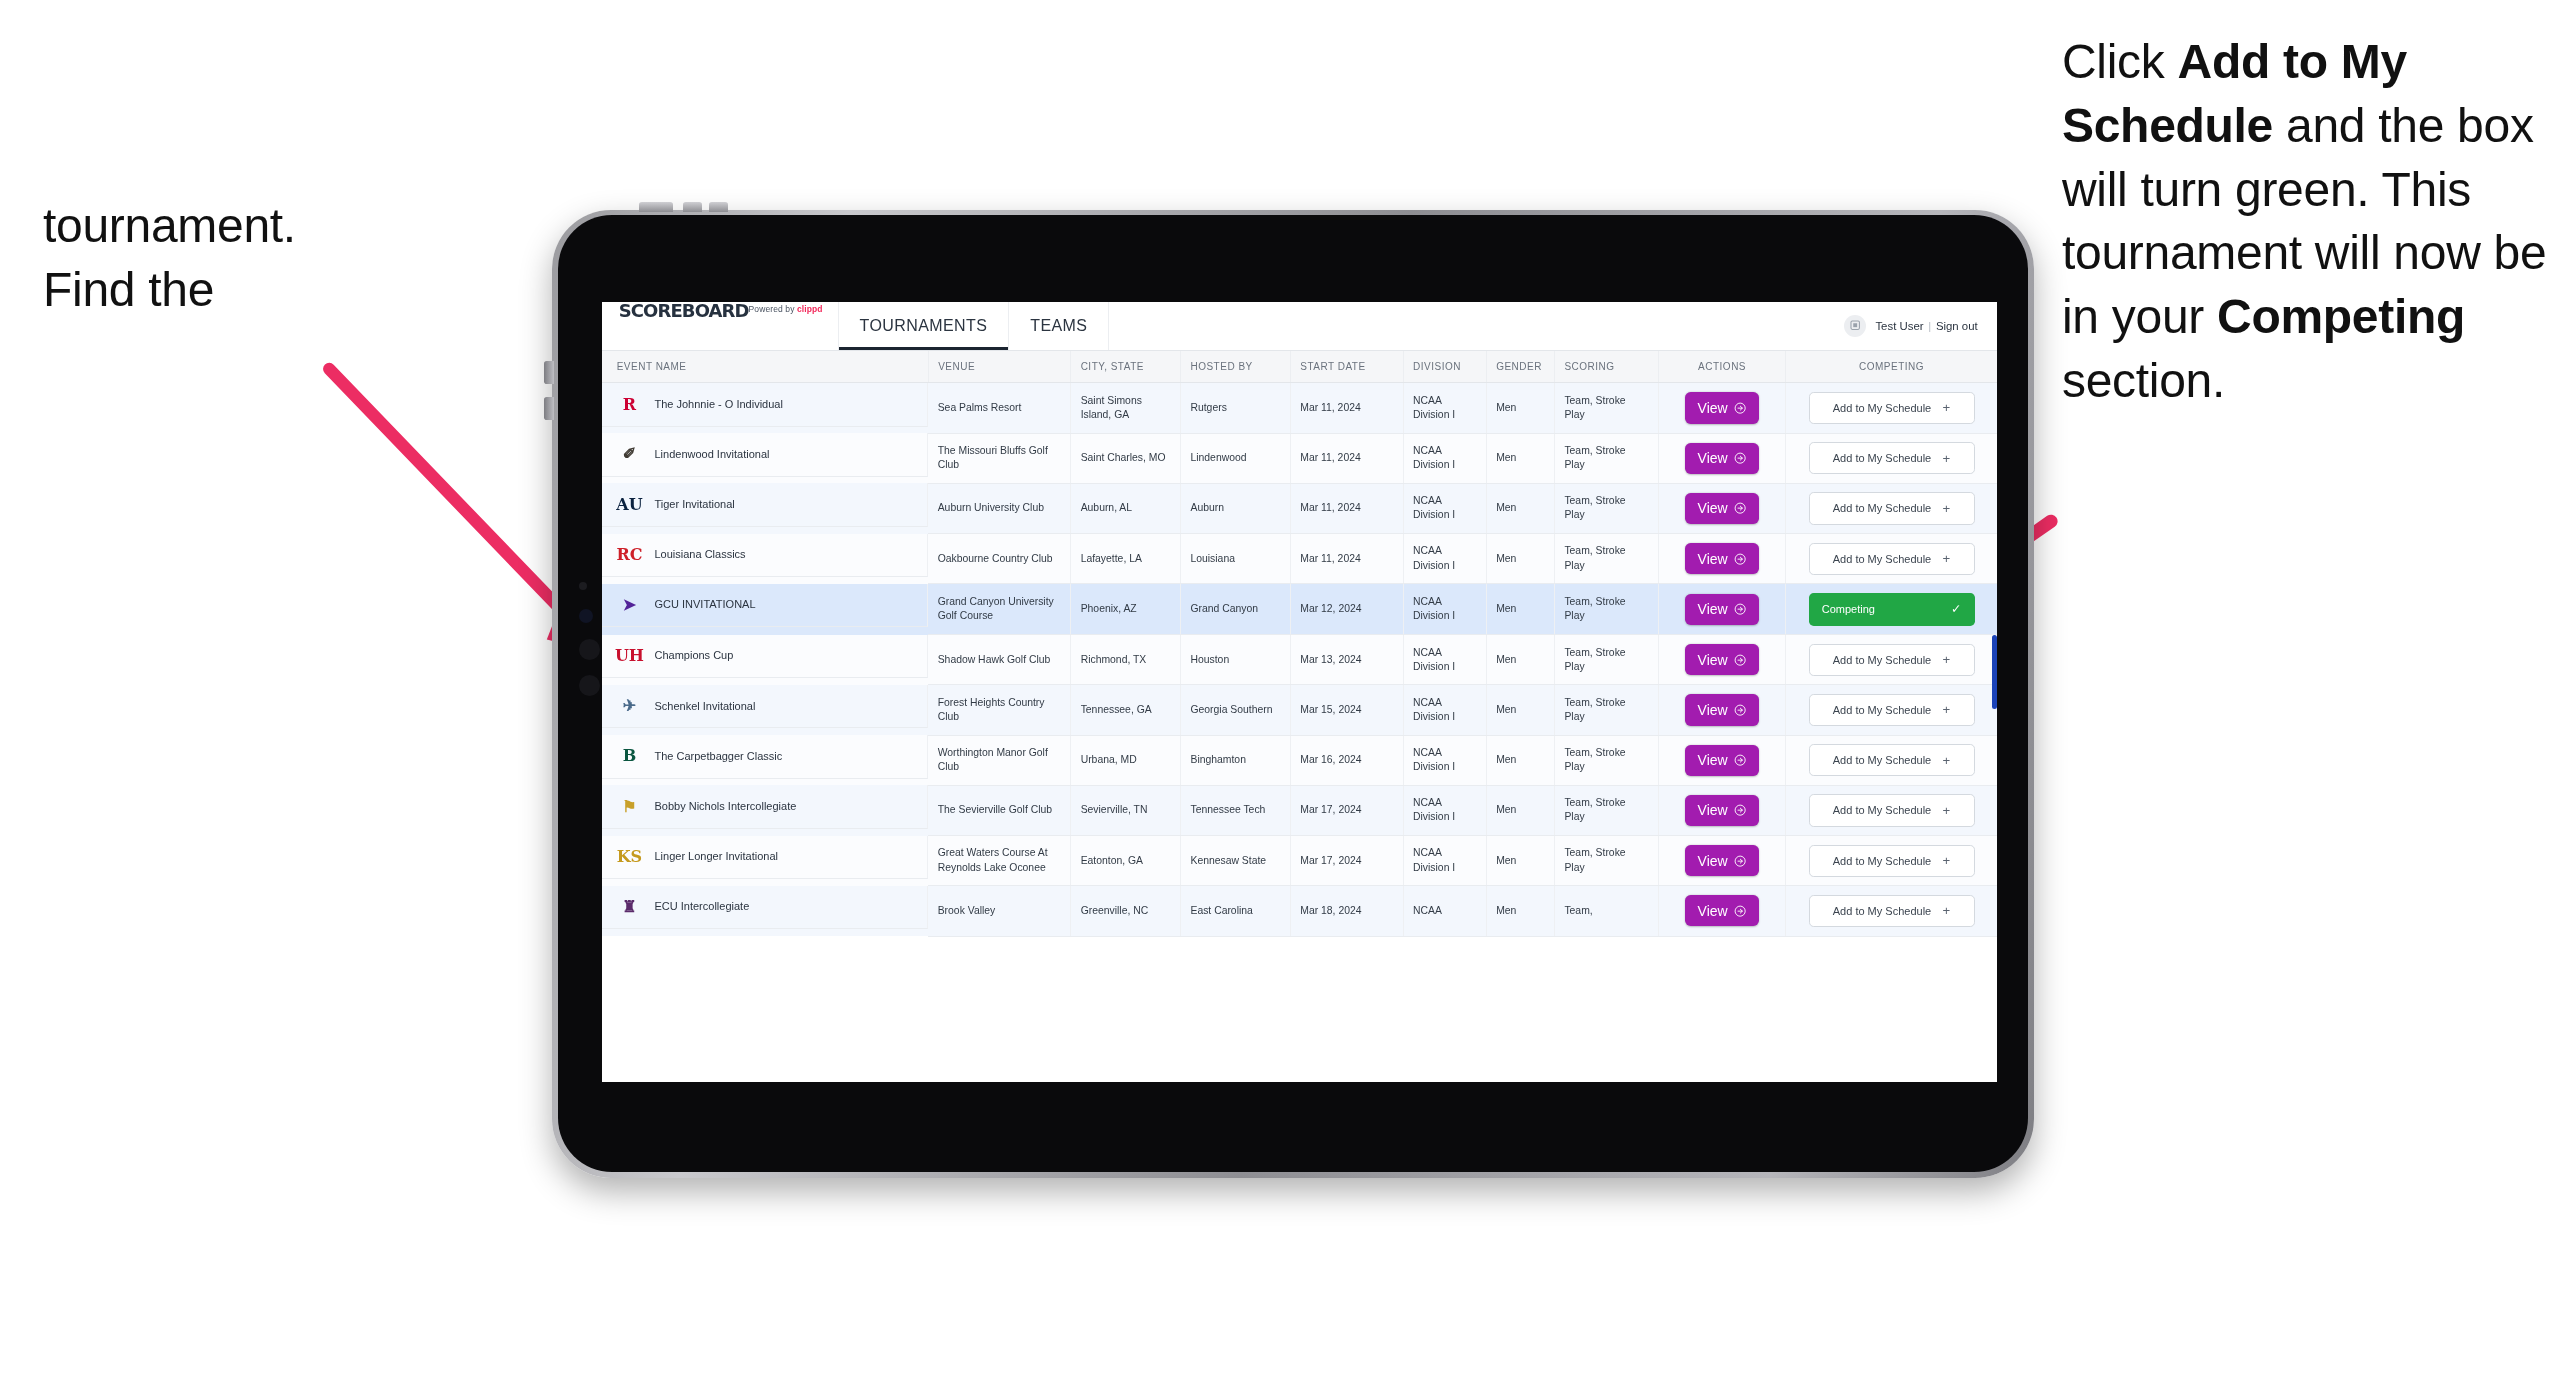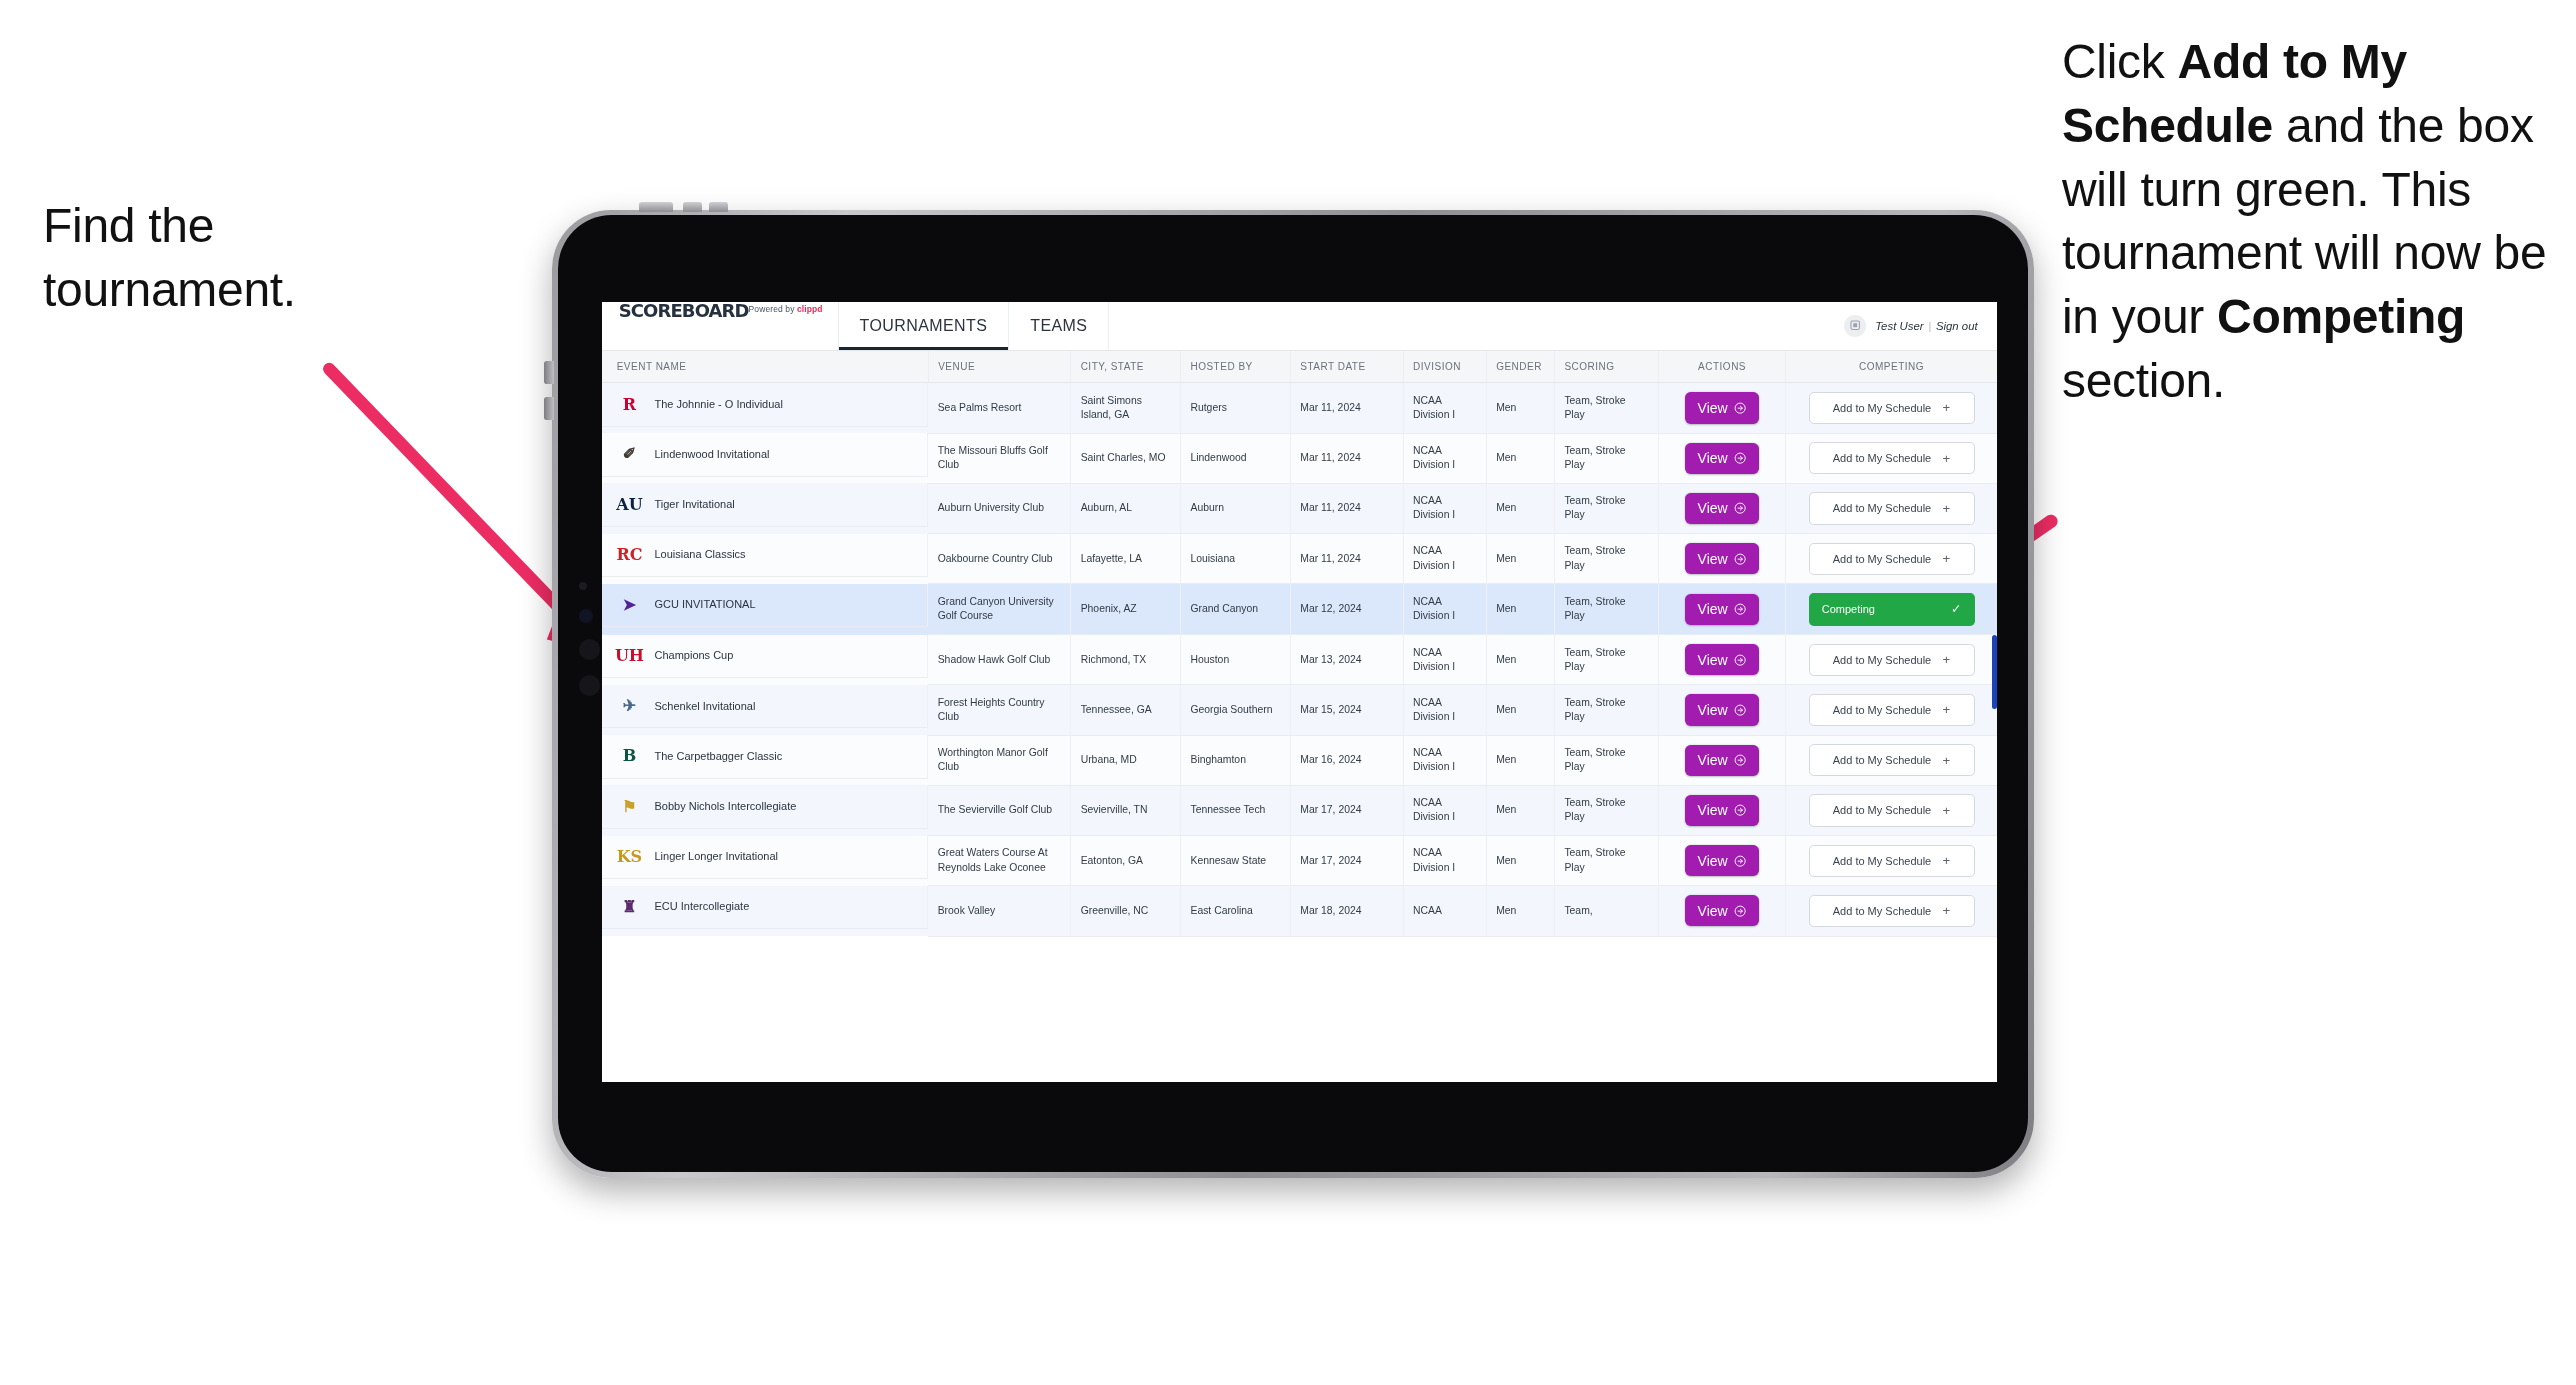--- a/index.html
+++ b/index.html
@@ -131,21 +131,21 @@
     margin-left: auto;
     display: flex; align-items: center; gap: 9.5px;
     padding-right: 19px;
   }
   .avatar {
     width: 22px; height: 22px; border-radius: 50%;
     background: #eceef1;
     display: flex; align-items: center; justify-content: center;
     color: #8b939d; font-size: 10.4px;
   }
-  .user-text { font-size: 11.4px; color: #2b3440; font-style: italic; }
+  .user-text { font-size: 11.4px; color: #2b3440; }
   .user-text .sep { color: #b9bfc6; margin: 0 4.7px; }
   .user-text .link { cursor: pointer; }
 
   
   .table-wrap { flex: 1; overflow: hidden; position: relative; }
   table { width: 100%; border-collapse: collapse; table-layout: fixed; padding-left: 29px; }
   thead th {
     background: #f5f6f8;
     font-size: 10px;
     font-weight: 400;
@@ -238,22 +238,22 @@
     right: 0; top: 284px;
     width: 4.7px; height: 74px;
     background: #1b43b8;
     border-radius: 2.8px;
   }
 </style>
 </head>
 <body>
 
 <div class="annotation" id="ann-left">
+  <div>tournament.</div>
   <div>Find the</div>
-  <div>tournament.</div>
 </div>
 
 <div class="annotation" id="ann-right">
   <span>Click </span><b>Add to My Schedule</b><span> and the box will turn green. This tournament will now be in your </span><b>Competing</b><span> section.</span>
 </div>
 
 <svg class="arrow-svg" id="arrow-left" style="left:0;top:0;width:2576px;height:1386px" viewBox="0 0 2723 1465" width="2576" height="1386">
   <g>
     <line x1="348" y1="390" x2="610" y2="662" stroke="#ec2d63" stroke-width="13" stroke-linecap="round"></line>
     <polygon points="634,690 578,676 596,630" fill="#ec2d63"></polygon>

